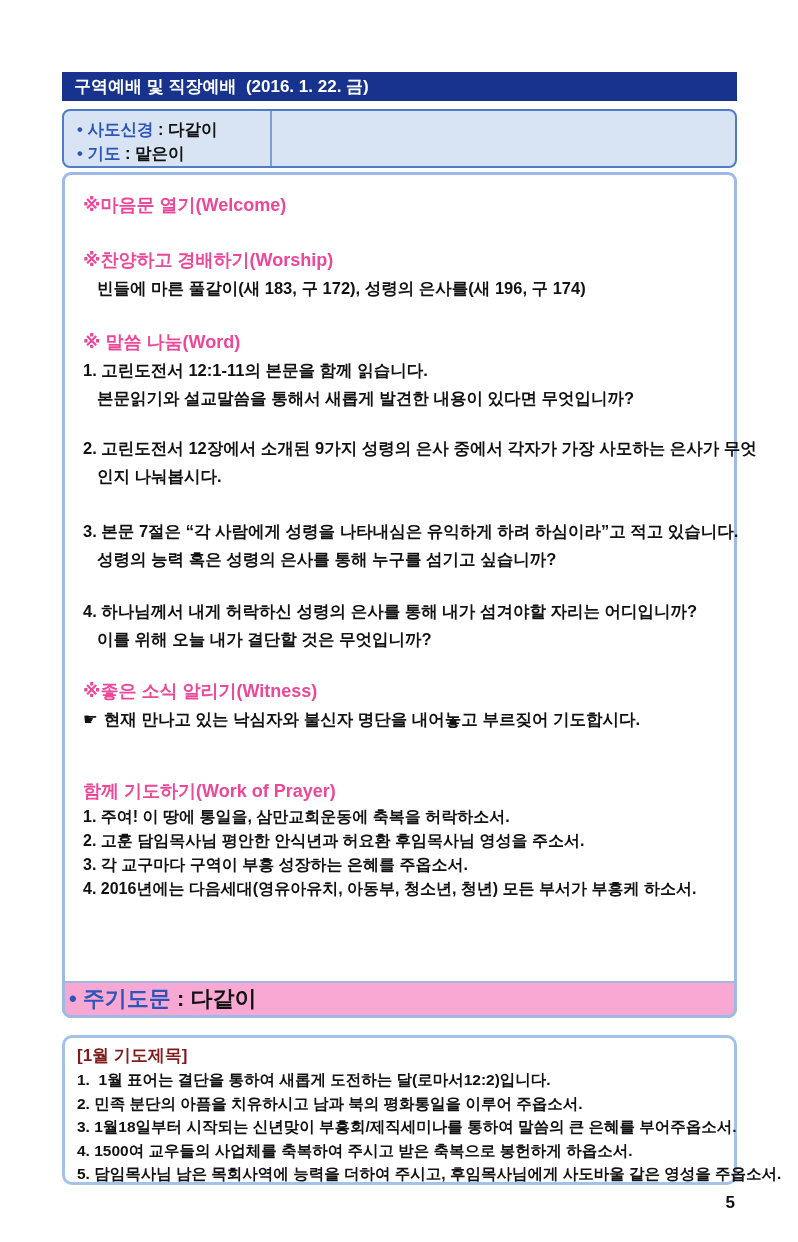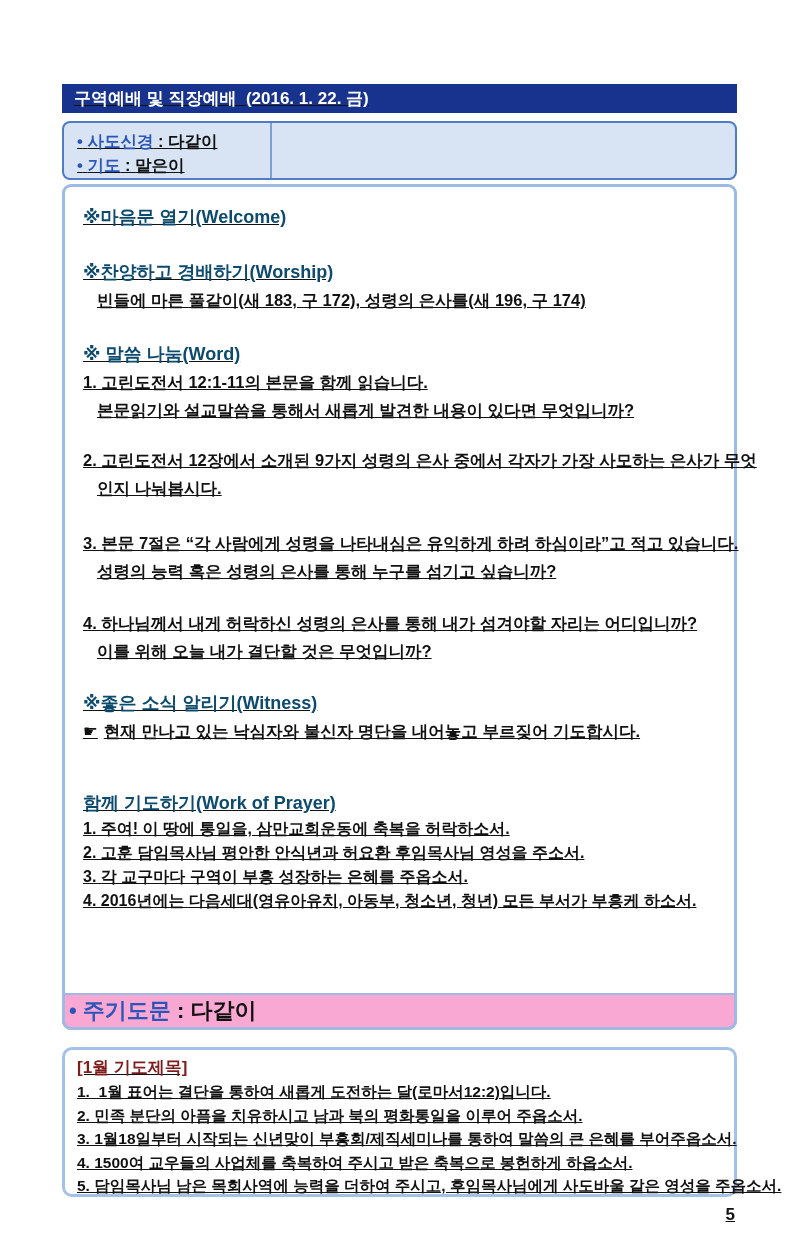--- a/index.html
+++ b/index.html
@@ -2,21 +2,21 @@
 <html><head>
 <meta charset="utf-8">
 <style>
   * { margin:0; padding:0; box-sizing:border-box; }
   html,body { background:#ffffff; }
   body {
     width:798px; height:1242px; overflow:hidden; position:relative;
     font-family:"Liberation Sans","DejaVu Sans",sans-serif;
     color:#111;
   }
-  .content { position:absolute; left:62px; top:84px; width:675px;text-decoration:underline; }
+  .content { position:absolute; left:62px; top:72px; width:675px; }
 
   
   .title-bar {
     background:#17338e; color:#ffffff; height:29px; line-height:29px;
     font-size:17px; font-weight:800; padding-left:12px; white-space:pre;
   }
 
   
   .header-box {
     margin-top:8px; height:59px; background:#d8e3f4;
@@ -33,21 +33,21 @@
     flex:1; display:flex; align-items:center; justify-content:center;
     font-size:17px; font-weight:800; white-space:pre;
   }
 
   
   .main-box {
     margin-top:4px; height:846px; background:#ffffff;
     border:3px solid #9db9e4; border-radius:9px;
     padding:12px 20px 0 18px; position:relative;
   }
-  .sec-h { font-size:18px; font-weight:800; color:#0c4a6e; line-height:28px; white-space:pre; }
+  .sec-h { font-size:18px; font-weight:800; color:#ec4899; line-height:28px; white-space:pre; }
   .line  { font-size:16.5px; font-weight:700; line-height:28px; white-space:pre; }
   .indent { padding-left:14px; }
   .mt4  { margin-top:4px; }
   .mt22 { margin-top:22px; }
   .mt24 { margin-top:24px; }
   .mt26 { margin-top:26px; }
   .mt27 { margin-top:27px; }
   .mt44 { margin-top:44px; }
   .prayer-line { font-size:16px; font-weight:700; line-height:24px; white-space:pre; }
   .pointer { margin-right:6px; }

